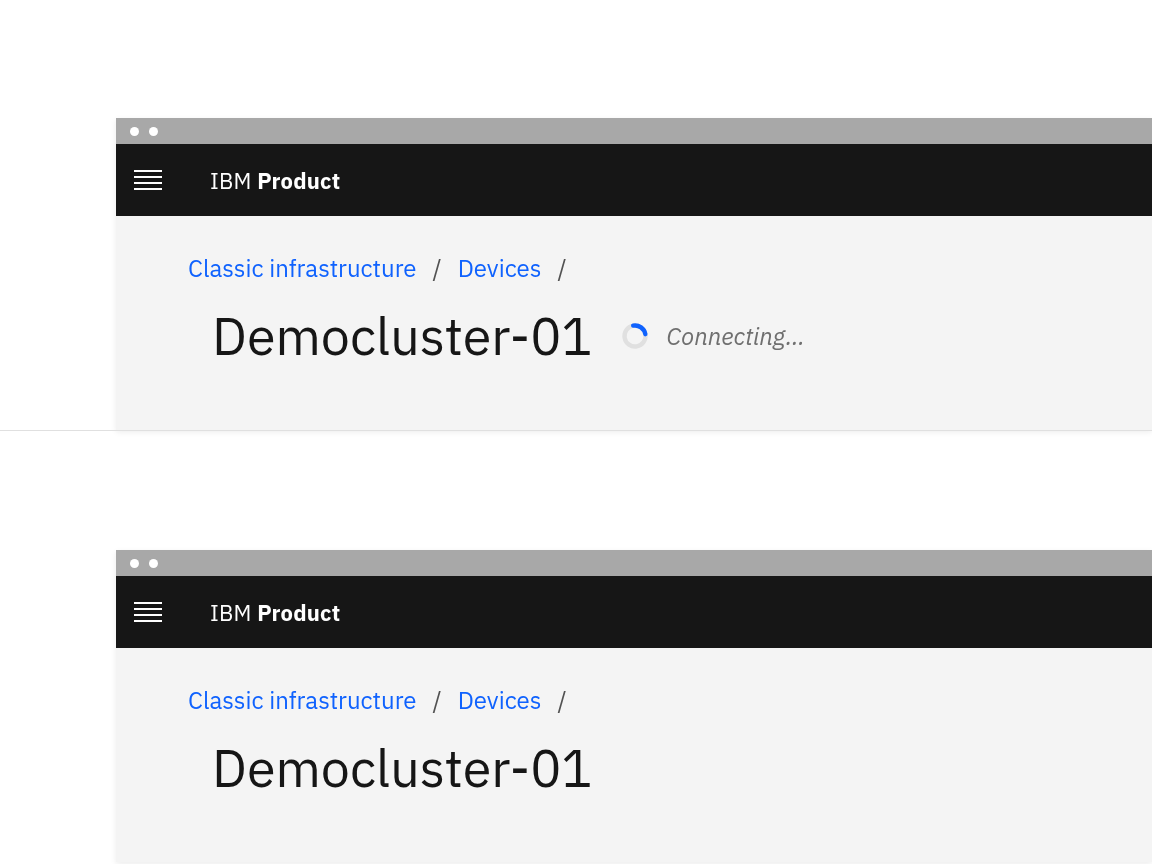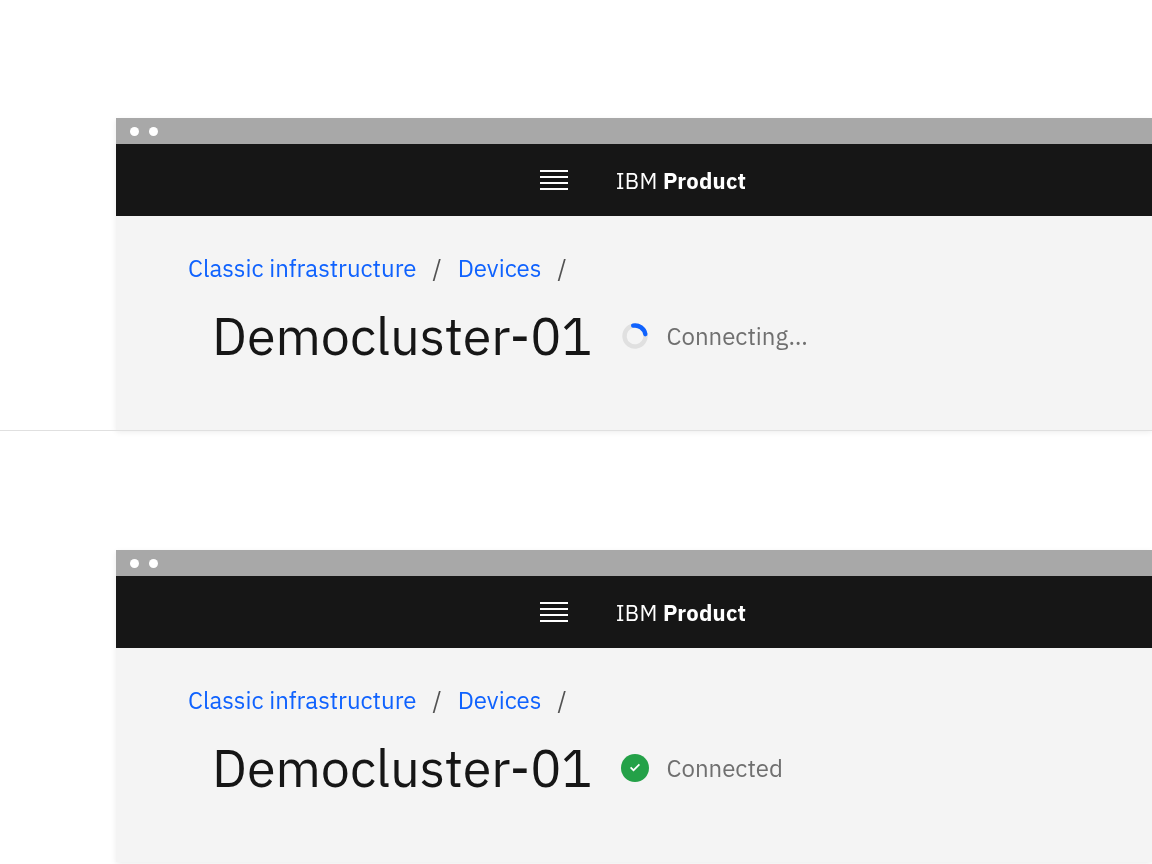--- a/index.html
+++ b/index.html
@@ -28,21 +28,20 @@
     width: 9px; height: 9px; border-radius: 50%; background: #ffffff;
   }
 
   .header {
     height: 72px;
     background: #161616;
     display: flex;
     align-items: center;
     padding-left: 18px;
     gap: 48px;
-    justify-content: center;
   }
   .hamburger {
     display: flex; flex-direction: column; justify-content: center; gap: 4px;
     width: 28px; height: 28px; cursor: pointer;
   }
   .hamburger span {
     display: block; height: 2px; background: #ffffff; width: 100%;
   }
   .brand {
     color: #ffffff;
@@ -83,20 +82,21 @@
   }
 
   .status {
     display: flex;
     align-items: center;
     gap: 18px;
   }
   .status-text {
     font-size: 24px;
     color: #6f6f6f;
+    font-style: italic;
   }
 
   
   .spinner {
     width: 28px; height: 28px;
     position: relative;
   }
   .spinner svg { width: 28px; height: 28px; transform: rotate(-10deg); }
   @keyframes spin { to { transform: rotate(350deg); } }
   .spinner svg { animation: spin 1s linear infinite; }
@@ -181,25 +181,17 @@
     </div>
     <div class="content">
       <nav class="breadcrumb">
         <a>Classic infrastructure</a>
         <span class="sep">/</span>
         <a>Devices</a>
         <span class="sep">/</span>
       </nav>
       <div class="title-row">
         <h1 class="page-title">Democluster-01</h1>
-        <div class="status">
-          <span class="check">
-            <svg viewBox="0 0 16 16">
-                <path d="M6.5 11.5 L3 8 l1.2-1.2 2.3 2.3 5.3-5.3 L13 5z" fill="#ffffff"></path>
-              </svg>
-          </span>
-          <span class="status-text">Connected</span>
-        </div>
       </div>
     </div>
   </div>
 
 </div>
 
 </body></html>

